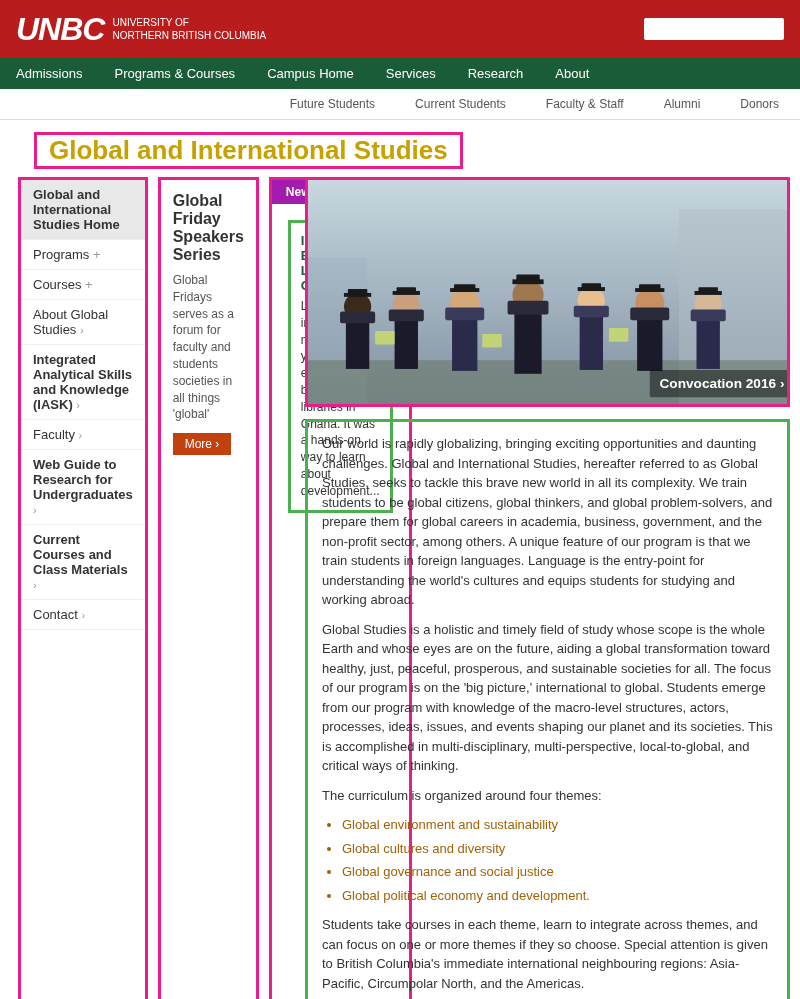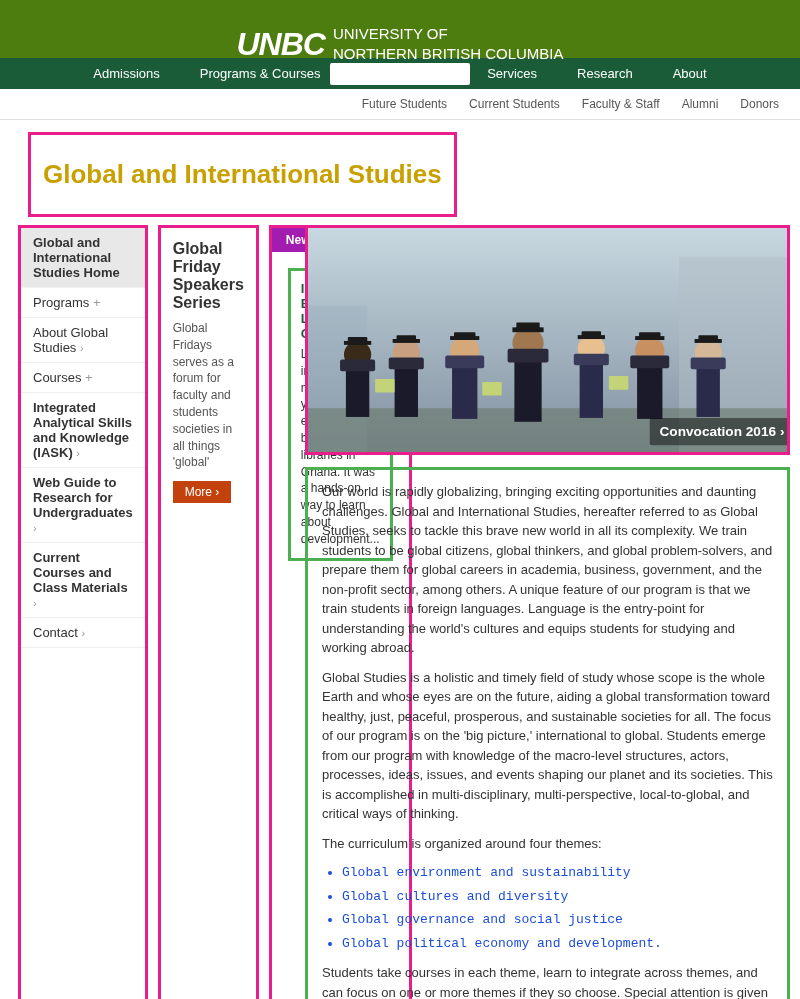--- a/index.html
+++ b/index.html
@@ -1,86 +1,85 @@
 <!DOCTYPE html>
 <html><head>
   <meta charset="utf-8">
   <style>
     * { box-sizing: border-box; margin: 0; padding: 0; }
     body { font-family: Arial, sans-serif; font-size: 13px; color: #333; background: #fff; width: 800px; }
 
     
     .top-bar {
-      background: #4d7c0f;
-      padding: 24px 16px;
+      background: #b91c1c;
+      padding: 16px 16px;
       display: flex;
       align-items: center;
       justify-content: space-between;
       height: 58px;
-      flex-direction: column;
     }
     .logo-area { display: flex; align-items: center; gap: 8px; }
     .logo-unbc {
       font-size: 32px;
       font-weight: 900;
       color: #fff;
       font-style: italic;
       line-height: 1;
       letter-spacing: -1px;
     }
-    .logo-text { color: #fff; font-size: 15px; line-height: 1.3; text-transform: uppercase; }
+    .logo-text { color: #fff; font-size: 10px; line-height: 1.3; text-transform: uppercase; }
     .search-box {
       background: #fff;
       border: none;
       padding: 4px 8px;
       width: 140px;
       font-size: 12px;
       border-radius: 2px;
     }
 
     
     .main-nav {
       background: #1a5c38;
       display: flex;
-      justify-content: center;
-      gap: 8px;
+      justify-content: flex-start;
+      gap: 0;
       padding: 0 0;
     }
     .main-nav a {
       color: #fff;
       text-decoration: none;
       font-size: 13px;
       padding: 8px 16px;
       display: block;
       font-weight: 500;
     }
 
     
     .secondary-nav {
       background: #fff;
       border-bottom: 1px solid #ddd;
       display: flex;
       justify-content: flex-end;
       padding: 4px 10px;
-      gap: 0;
+      gap: 18px;
     }
     .secondary-nav a {
       color: #555;
       text-decoration: none;
       font-size: 12px;
       padding: 3px 10px;
       border: 1px solid transparent;
       border-radius: 2px;
     }
 
     
     .page-title-area {
       border: 3px solid #e91e8c;
-      margin: 12px 10px 8px 18px;
-      padding: 24px 12px;
+      margin: 12px 10px 8px 24px;
+      padding: 0 12px;
       display: inline-block;
     }
     .page-title-area h1 {
       color: #c8a000;
       font-size: 26px;
       font-weight: bold;
     }
 
     
     .content-wrapper {
@@ -198,21 +197,21 @@
     }
 
     .text-content {
       border: 3px solid #4caf50;
       padding: 12px 14px;
       line-height: 1.5;
       font-size: 13px;
     }
     .text-content p { margin-bottom: 10px; color: #333; }
     .text-content ul { margin: 8px 0 10px 20px; }
-    .text-content ul li { margin-bottom: 4px; color: #1d4ed8; font-family: Liberation Mono, monospace; }
+    .text-content ul li { margin-bottom: 4px; color: #a16207; }
   </style>
 </head>
 <body>
 
 <div class="top-bar">
   <div class="logo-area">
     <div class="logo-unbc">UNBC</div>
     <div class="logo-text">
       <div>UNIVERSITY OF</div>
       <div>NORTHERN BRITISH COLUMBIA</div>
@@ -253,31 +252,36 @@
         <li class="home-item">
           <a href="#">Global and International Studies Home</a>
         </li>
         <li>
           <a href="#">
             <span>Programs</span> <span class="plus">+</span>
           </a>
         </li>
         <li>
           <a href="#">
+            <span>Courses</span> <span class="plus">+</span>
+          </a>
+        </li>
+        <li>
+          <a href="#">
             <span>About Global Studies</span> <span class="arrow">›</span>
           </a>
         </li>
         <li>
           <a href="#">
-            <span>Courses</span> <span class="plus">+</span>
-          </a>
-        </li>
-        <li>
-          <a href="#">
             <strong><span>Integrated Analytical Skills and Knowledge (IASK)</span></strong> <span class="arrow">›</span>
+          </a>
+        </li>
+        <li>
+          <a href="#">
+            <span>Faculty</span> <span class="arrow">›</span>
           </a>
         </li>
         <li>
           <a href="#">
             <strong><span>Web Guide to Research for Undergraduates</span></strong> <span class="arrow">›</span>
           </a>
         </li>
         <li>
           <a href="#">
             <strong><span>Current Courses and Class Materials</span></strong> <span class="arrow">›</span>

